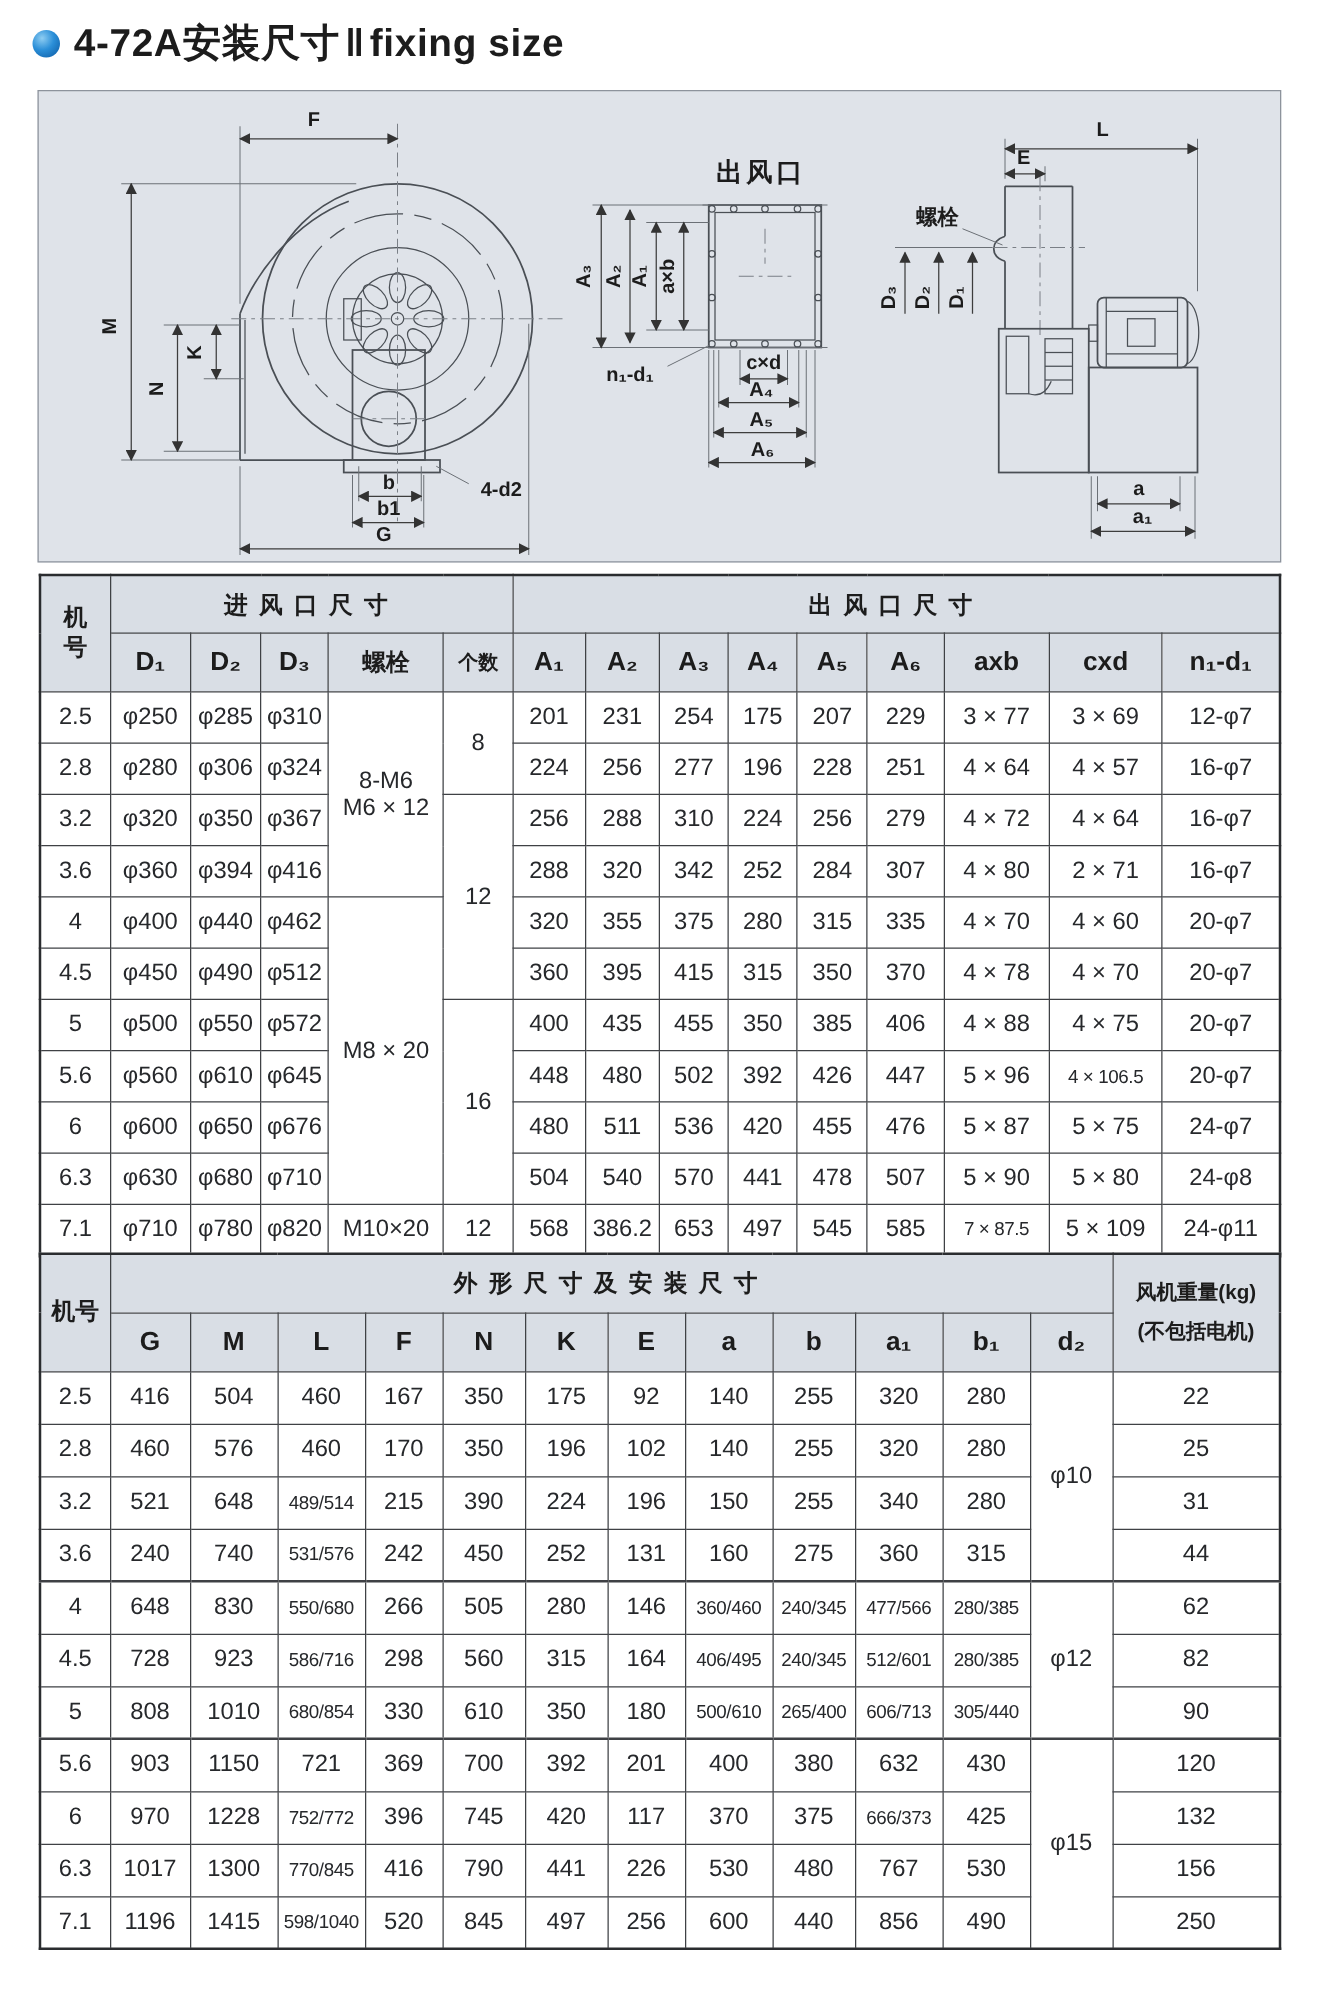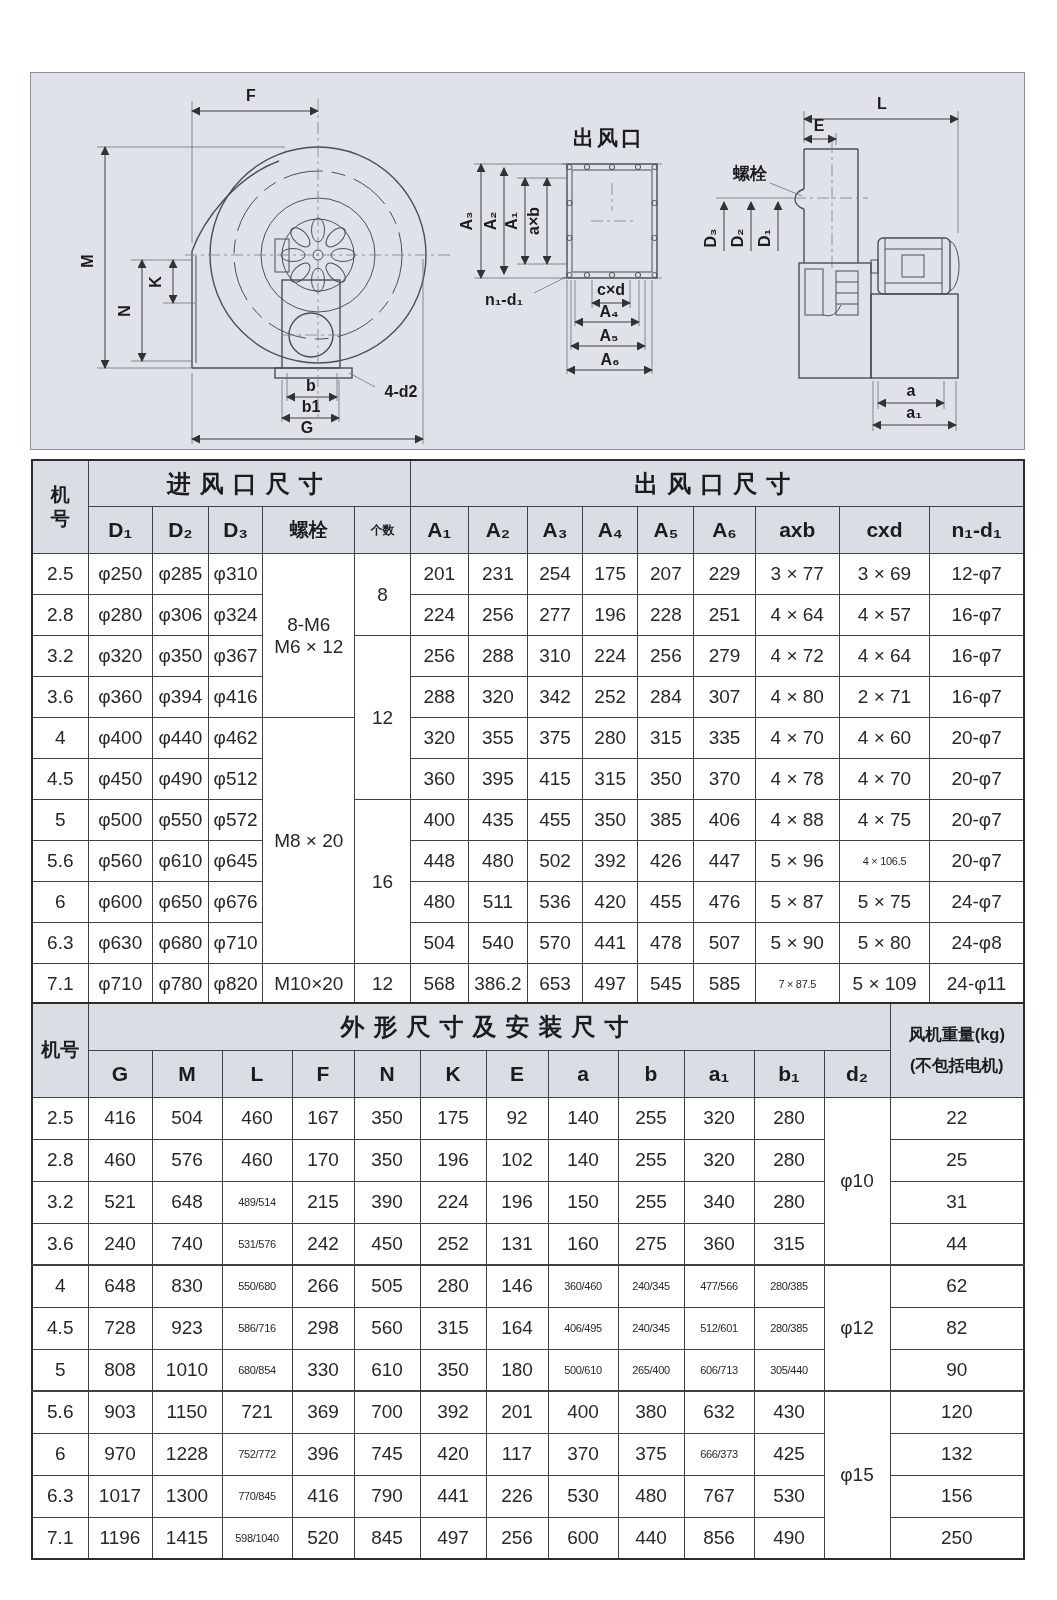--- a/index.html
+++ b/index.html
@@ -24,35 +24,39 @@
   .lbl-b{font-size:16px;font-weight:bold;}
   
   table{border-collapse:collapse;table-layout:fixed;position:absolute;left:31px;width:994px;
         background:#fff;}
   #table1{top:459px;}
   #table2{top:1002px;}
   th,td{border:1px solid #3f4145;text-align:center;vertical-align:middle;
         white-space:pre-line;overflow:hidden;padding:0;}
   table{border:2px solid #2a2c2f;}
   thead th{background:#d9dee5;font-weight:bold;}
-  .group-th{font-size:24px;letter-spacing:9px;height:45px;font-weight:600;}
+  .group-th{font-size:19px;letter-spacing:9px;height:45px;font-weight:600;}
   .machine-th{font-size:19px;font-weight:600;line-height:1.25;}
   .col-th{font-size:21px;height:46px;}
   .weight-th{font-size:16.5px;font-weight:600;line-height:1.9;}
   #table1 tbody tr{height:41px;}
   #table2 tbody tr{height:42px;}
   td{font-size:19px;color:#26282b;}
-  td.narrow{font-size:11px;letter-spacing:-0.3px;}
+  td.narrow{font-size:15px;letter-spacing:-0.3px;}
   #table2 tr.group-top td{border-top-width:2.5px;}
 </style>
 </head>
 <body>
 
 <div class="page">
 
+  <div class="title-row">
+    <span class="bullet"></span>
+    <span class="title"><span>4-72A安装尺寸</span><span class="sep">‖</span><span>fixing size</span></span>
+  </div>
 
   <div class="panel">
 
     <svg style="left:4px;top:0px;" width="420" height="376" viewBox="0 0 420 376">
       <defs>
         <marker id="arrA" viewBox="0 0 10 10" refX="9" refY="5" markerWidth="9" markerHeight="9" orient="auto-start-reverse">
           <path d="M0,0 L10,5 L0,10 z" fill="#333"></path>
         </marker>
       </defs>
       <g>
@@ -267,21 +271,21 @@
         <th rowspan="2" class="machine-th">机
 号</th>
         <th colspan="5" class="group-th">进风口尺寸</th>
         <th colspan="9" class="group-th">出风口尺寸</th>
       </tr>
       <tr>
         <th class="col-th">D₁</th>
         <th class="col-th">D₂</th>
         <th class="col-th">D₃</th>
         <th class="col-th" style="font-size:19px;">螺栓</th>
-        <th class="col-th" style="font-size:12px;">个数</th>
+        <th class="col-th" style="font-size:16px;">个数</th>
         <th class="col-th">A₁</th>
         <th class="col-th">A₂</th>
         <th class="col-th">A₃</th>
         <th class="col-th">A₄</th>
         <th class="col-th">A₅</th>
         <th class="col-th">A₆</th>
         <th class="col-th">axb</th>
         <th class="col-th">cxd</th>
         <th class="col-th">n₁-d₁</th>
       </tr>

